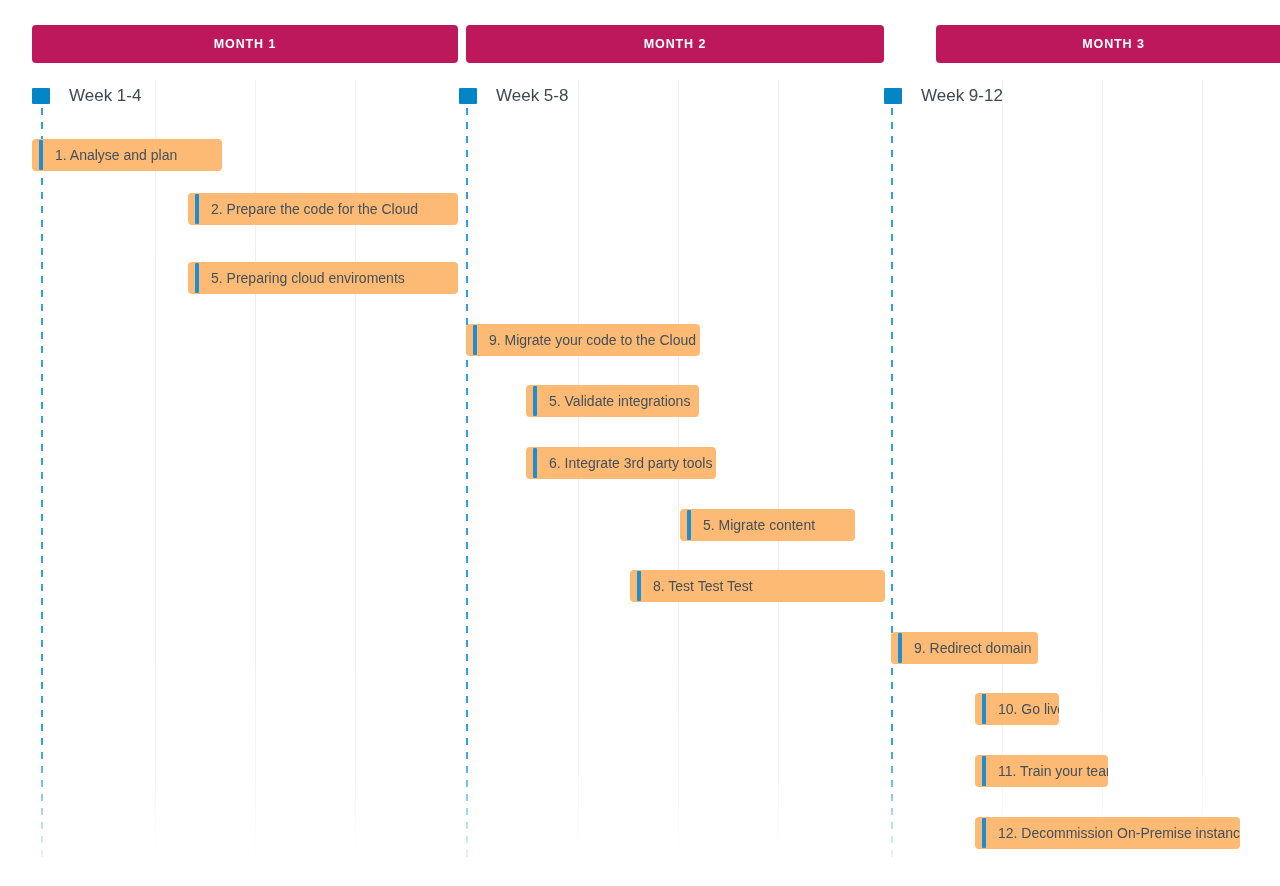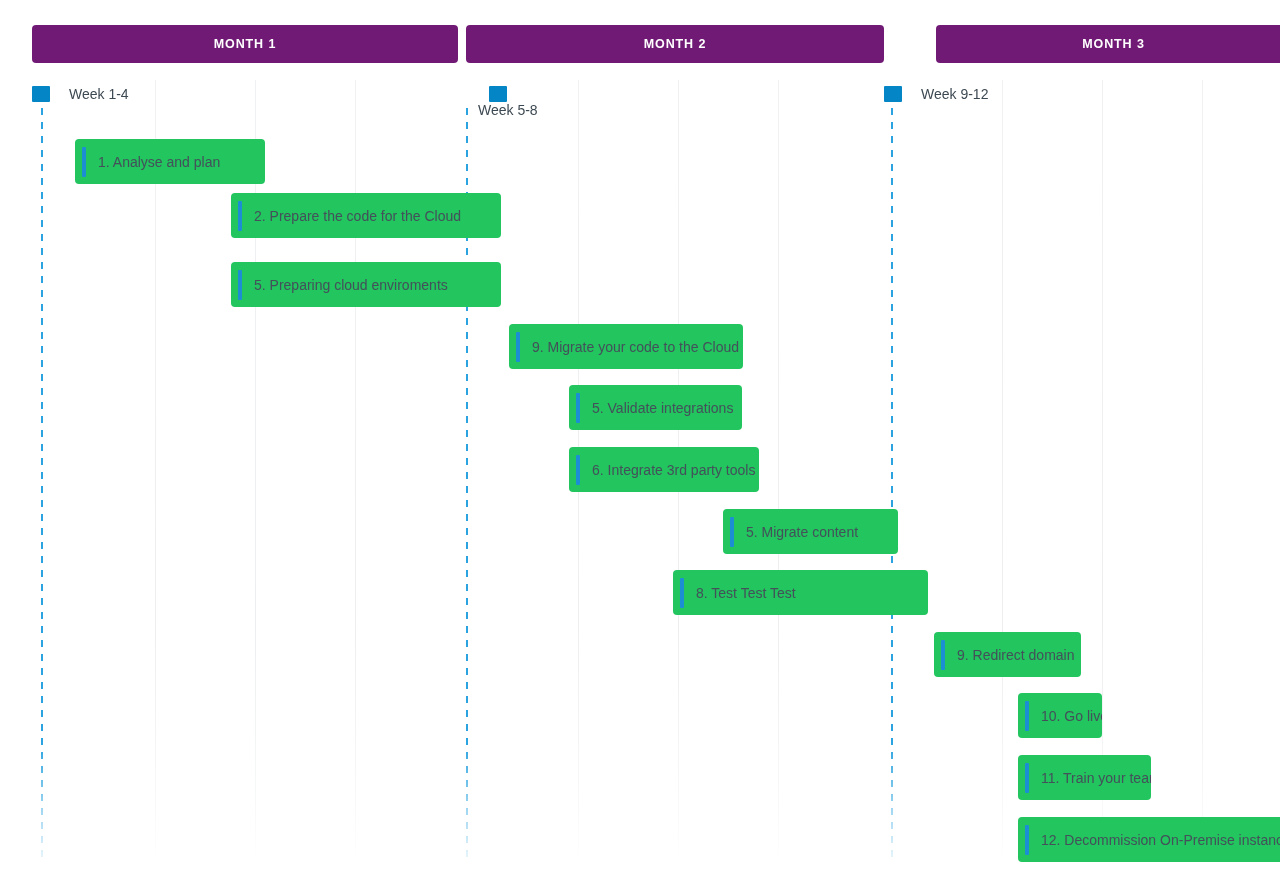--- a/index.html
+++ b/index.html
@@ -28,21 +28,21 @@
     background: linear-gradient(to bottom,
                 #f0f1f2 0%, #eceeef 70%, #f7f8f8 92%, #ffffff 100%);
     pointer-events: none;
   }
 
   
   .month-header {
     position: absolute;
     top: 25px;
     height: 38px;
-    background: #701a75;
+    background: #be185d;
     border-radius: 4px;
     display: flex;
     align-items: center;
     justify-content: center;
   }
   .month-header-label {
     color: #ffffff;
     font-size: 12.5px;
     font-weight: bold;
     letter-spacing: 0.9px;
@@ -57,21 +57,21 @@
   }
   .week-swatch {
     width: 18px;
     height: 16px;
     background: #0385c6;
     border-radius: 1px;
     flex: none;
   }
   .week-label {
     margin-left: 19px;
-    font-size: 14px;
+    font-size: 17px;
     color: #3d4952;
     white-space: nowrap;
   }
 
   
   .month-divider {
     position: absolute;
     top: 108px;
     width: 2px;
     height: 755px;
@@ -86,27 +86,26 @@
     left: -1px;
     bottom: 0;
     width: 4px;
     height: 120px;
     background: linear-gradient(to bottom, rgba(255,255,255,0) 0%, rgba(255,255,255,0.55) 55%, rgba(255,255,255,0.92) 100%);
   }
 
   
   .task-bar {
     position: absolute;
-    height: 45px;
-    background: #22c55e;
+    height: 32px;
+    background: #fdba74;
     border-radius: 4px;
     display: flex;
     align-items: center;
     overflow: hidden;
-    margin-left: 43px;
   }
   .task-accent {
     width: 4px;
     height: 30px;
     background: #1c8fd4;
     border-radius: 1px;
     margin-left: 7px;
     flex: none;
   }
   .task-label {
@@ -144,21 +143,21 @@
       <div class="month-header" style="left: 936px; width: 355px;">
         <span class="month-header-label">MONTH 3</span>
       </div>
     </div>
 
   <div id="week-marker-row">
       <div class="week-marker" style="left: 32px;">
         <span class="week-swatch"></span>
         <span class="week-label">Week 1-4</span>
       </div>
-      <div class="week-marker" style="left: 459px; flex-direction: column;">
+      <div class="week-marker" style="left: 459px;">
         <span class="week-swatch"></span>
         <span class="week-label">Week 5-8</span>
       </div>
       <div class="week-marker" style="left: 884px;">
         <span class="week-swatch"></span>
         <span class="week-label">Week 9-12</span>
       </div>
     </div>
 
   <div id="divider-layer">

